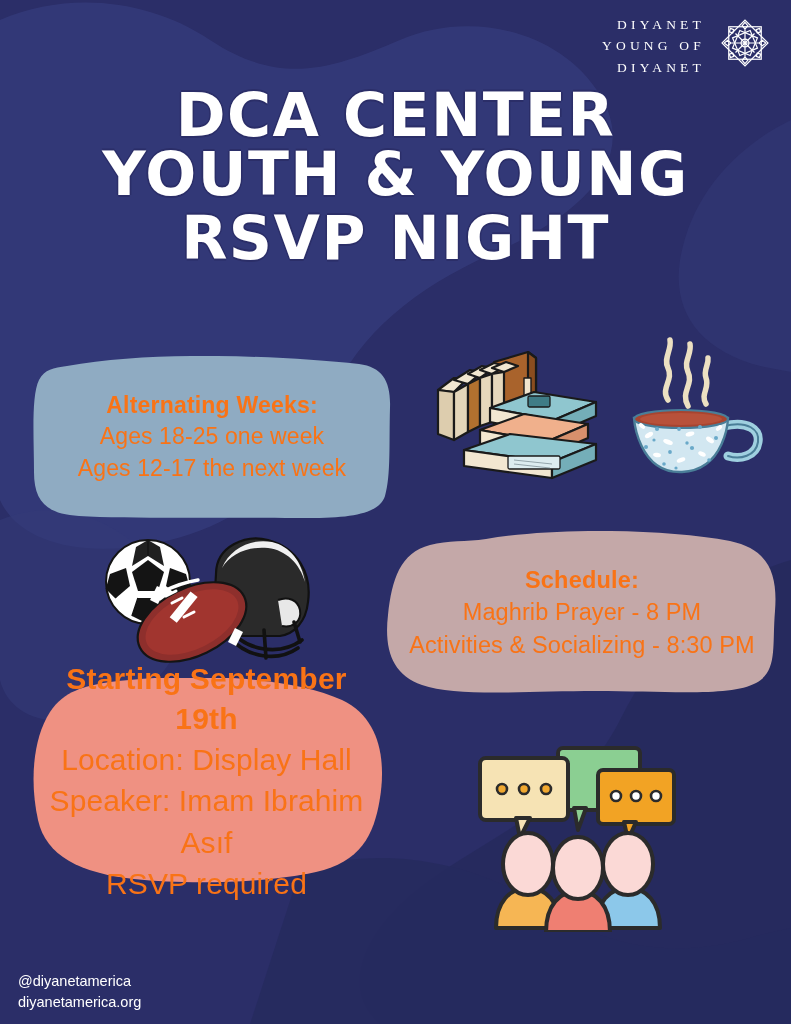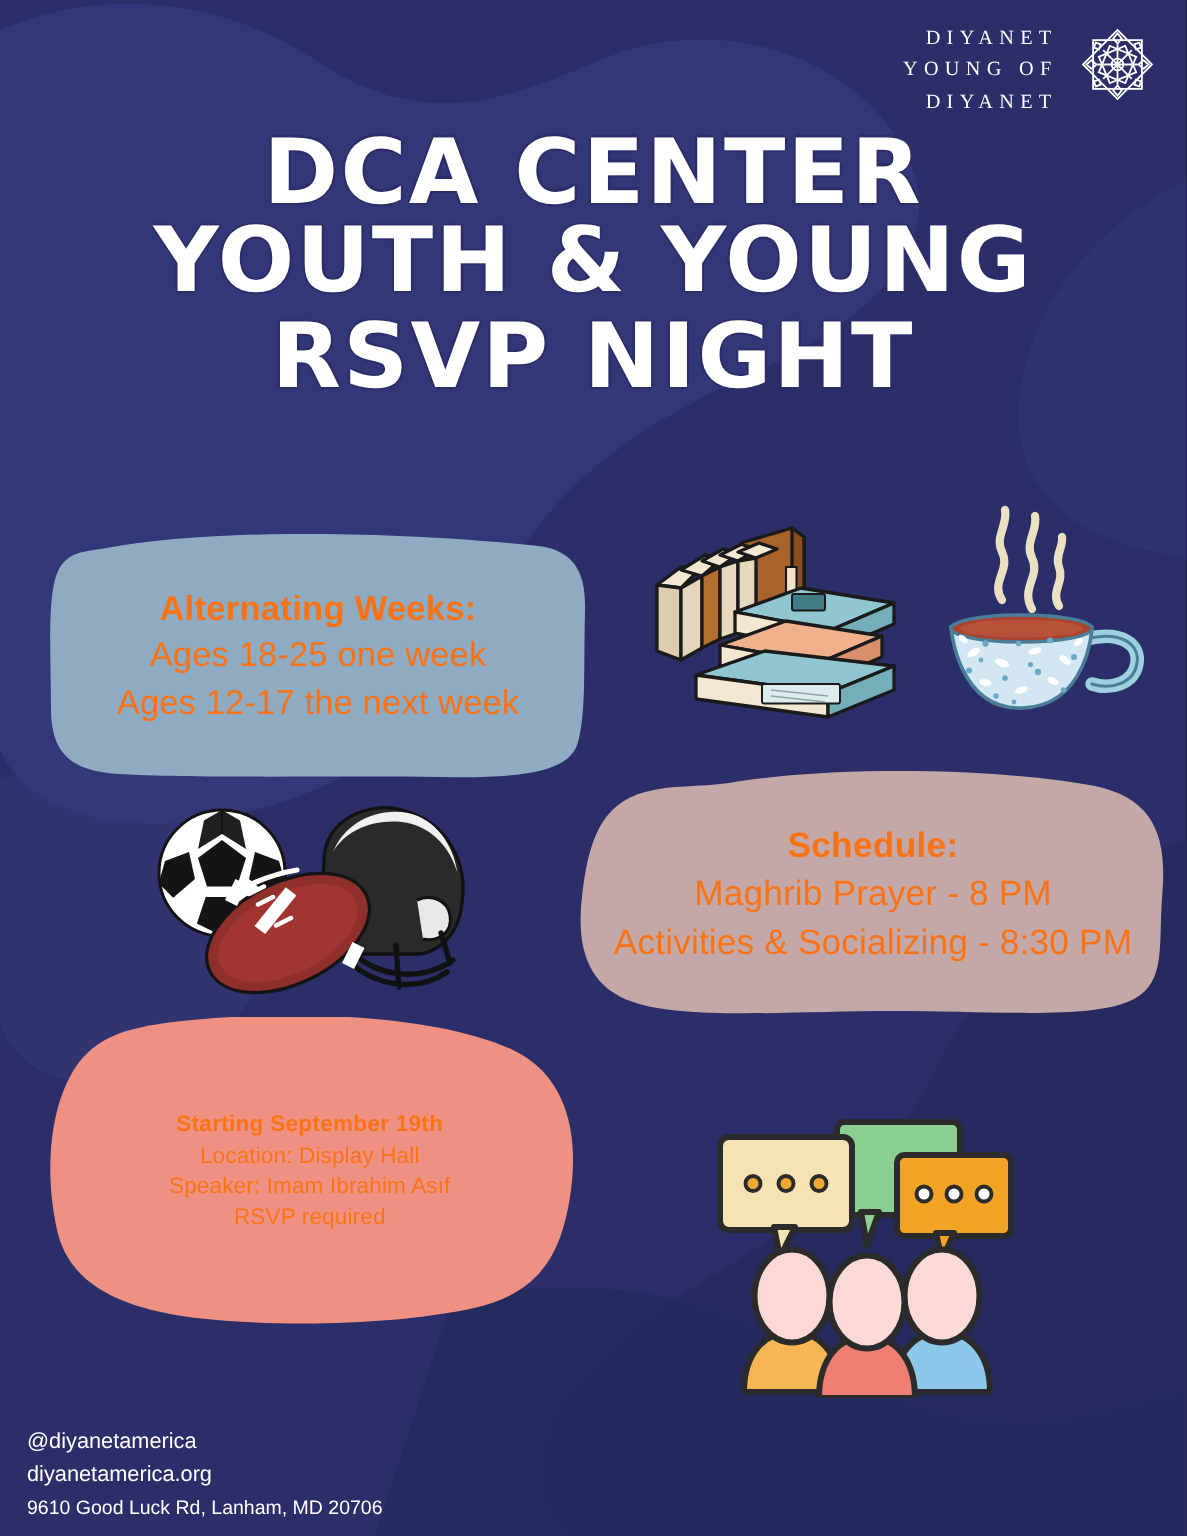--- a/index.html
+++ b/index.html
@@ -96,26 +96,26 @@
     line-height: 1.34;
   }
   .card .row {
     font-size: 23px;
     font-weight: normal;
     letter-spacing: .1px;
     line-height: 1.38;
   }
 
   #card-ages   { left: 33px;  top: 356px; width: 358px; height: 163px; padding: 0 16px; }
-  #card-sched  { left: 386px; top: 514px; width: 392px; height: 164px; padding: 0 10px; }
+  #card-sched  { left: 386px; top: 531px; width: 392px; height: 164px; padding: 0 10px; }
   #card-event  { left: 30px;  top: 678px; width: 353px; height: 207px; padding: 0 14px; }
 
   #card-ages  .heading, #card-ages  .row { font-size: 23px; }
   #card-sched .heading, #card-sched .row { font-size: 23.5px; }
-  #card-event .heading, #card-event .row { font-size: 15px; }
+  #card-event .heading, #card-event .row { font-size: 30px; }
 
   
   .illus { position: absolute; z-index: 5; }
   #illus-books  { left: 424px; top: 330px; width: 190px; height: 155px; }
   #illus-cup    { left: 624px; top: 330px; width: 145px; height: 155px; }
   #illus-sports { left: 88px;  top: 530px; width: 235px; height: 140px; }
   #illus-people { left: 474px; top: 742px; width: 205px; height: 190px; }
   .illus svg { display: block; width: 100%; height: 100%; }
 
   
@@ -411,16 +411,15 @@
       <g>
         <path d="M72,190 C72,163 86,149 104,149 C122,149 136,163 136,190 Z" fill="#ef7f72" stroke="#2b2b2b" stroke-width="4" stroke-linejoin="round"></path>
         <ellipse cx="104" cy="126" rx="25" ry="31" fill="#fbd9d6" stroke="#2b2b2b" stroke-width="4"></ellipse>
       </g>
     </svg>
   </div>
 
   <div class="footer">
     <div class="f1">@diyanetamerica</div>
     <div class="f2">diyanetamerica.org</div>
-    <div class="f3">9610 Good Luck Rd, Lanham, MD 20706</div>
   </div>
 
 </div>
 
 </body></html>

